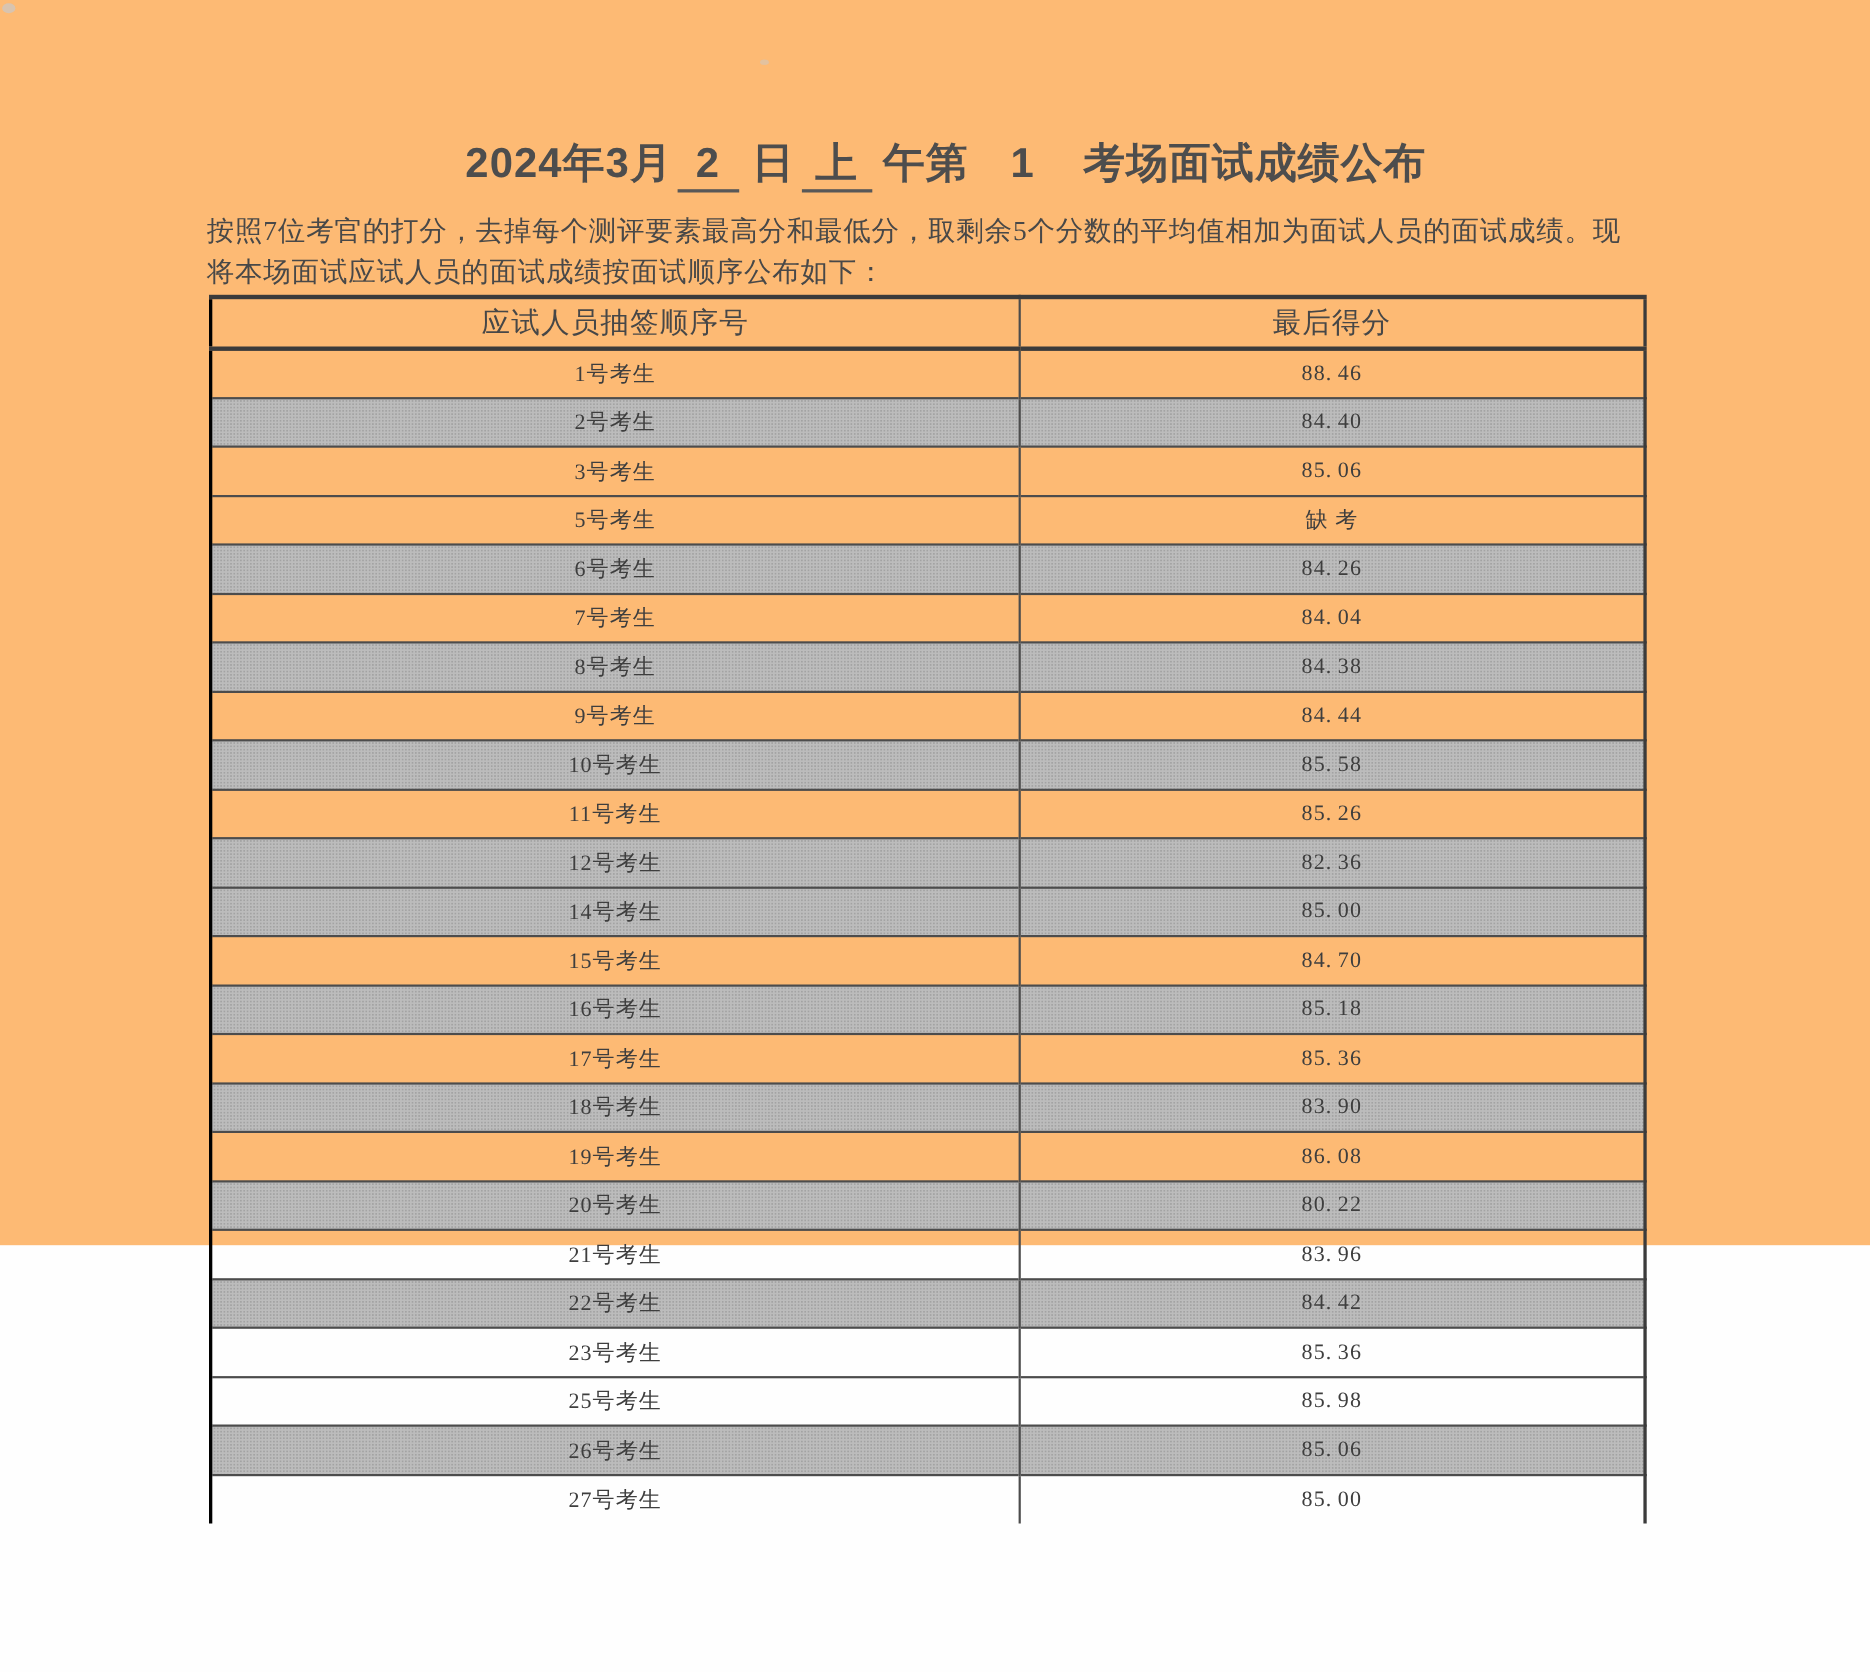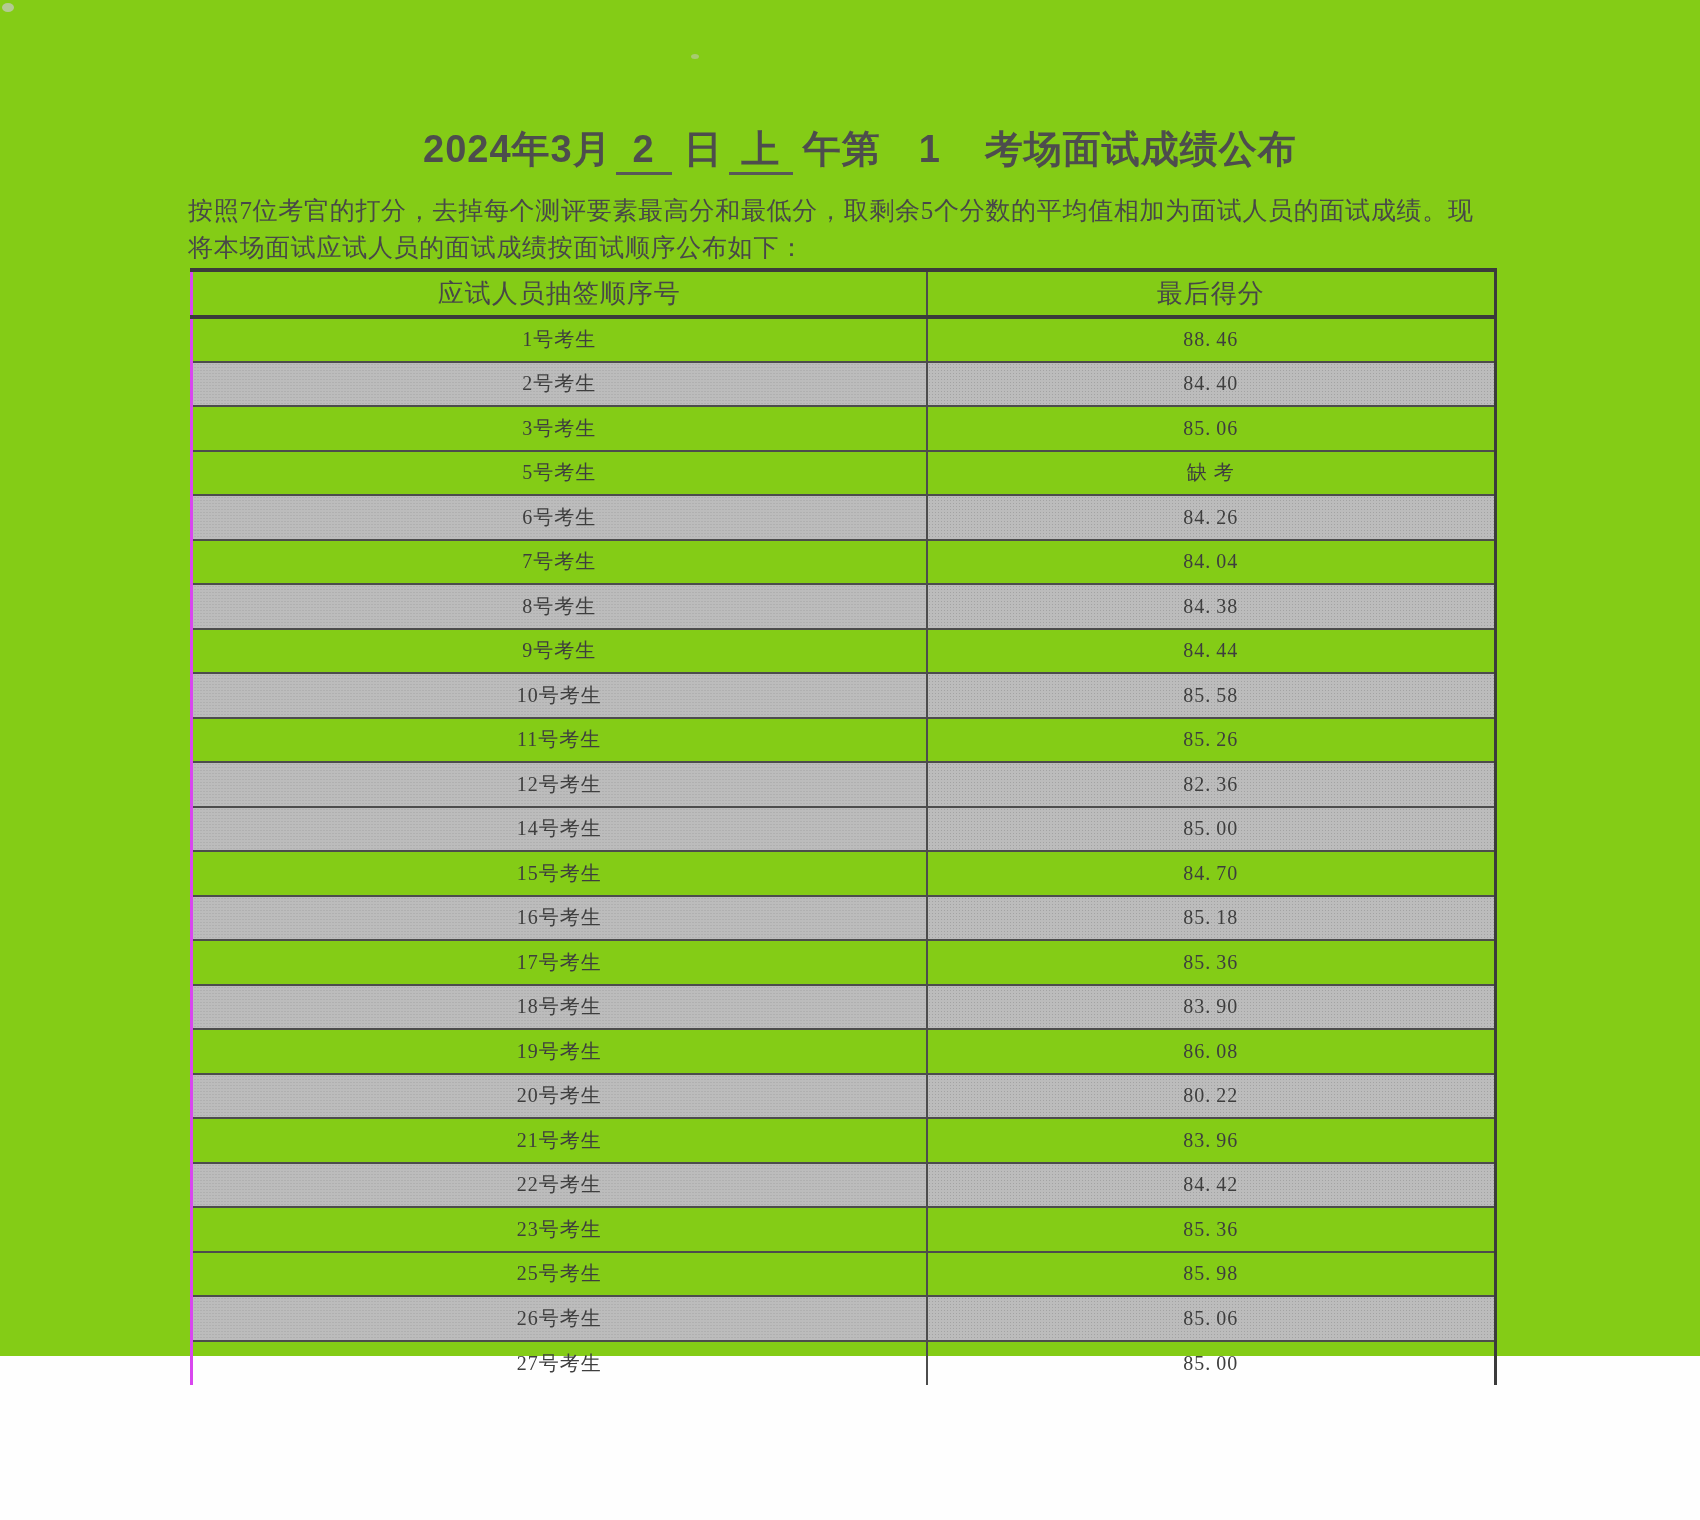--- a/index.html
+++ b/index.html
@@ -7,22 +7,22 @@
     padding: 0;
     width: 1700px;
     height: 1520px;
     overflow: hidden;
     background: #fefefe;
     font-family: "Liberation Serif", "DejaVu Serif", serif;
   }
   .page {
     position: relative;
     width: 1700px;
-    height: 1356px;
-    background: #84cc16;
+    height: 1132px;
+    background: #fdba74;
   }
   .speck {
     position: absolute;
     background: #c9c9c9;
     border-radius: 50%;
     opacity: 0.7;
   }
   .speck.s1 { left: 2px; top: 3px; width: 12px; height: 9px; }
   .speck.s2 { left: 691px; top: 54px; width: 8px; height: 5px; opacity: 0.5; }
 
@@ -71,21 +71,21 @@
     top: 268px;
     width: 1304px;
     border-collapse: collapse;
     table-layout: fixed;
     color: #3e3e3e;
   }
   .score-table, .score-table tr, .score-table th, .score-table td {
     box-sizing: border-box;
   }
   .score-table {
-    border-left: 3px solid #d946ef;
+    border-left: 3px solid #000000;
     border-right: 3px solid #3b3b3b;
     border-top: 4px solid #3b3b3b;
   }
   .score-table col.c1 { width: 735px; }
   .score-table col.c2 { width: 569px; }
   .score-table th {
     height: 47px;
     font-weight: 400;
     font-size: 26px;
     letter-spacing: 1px;

